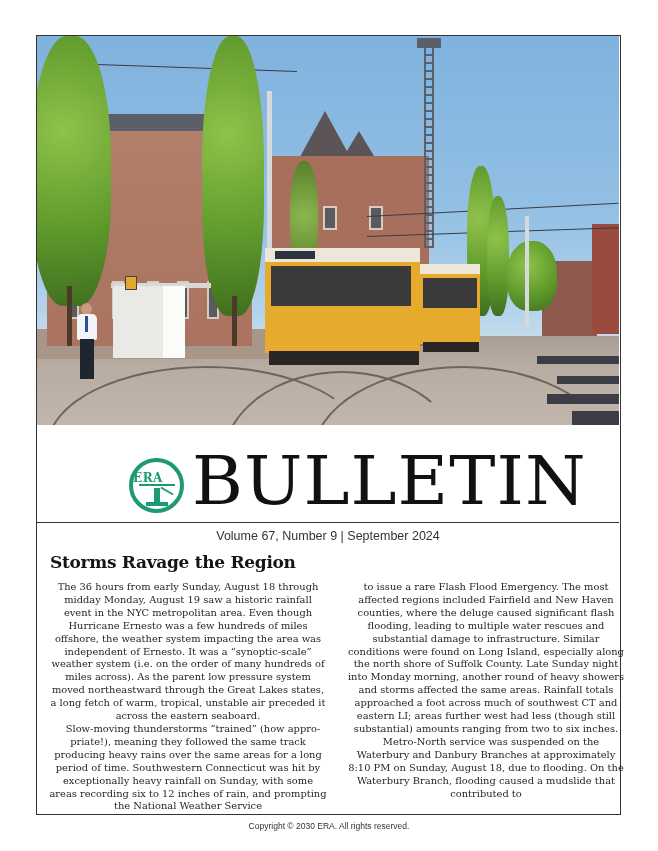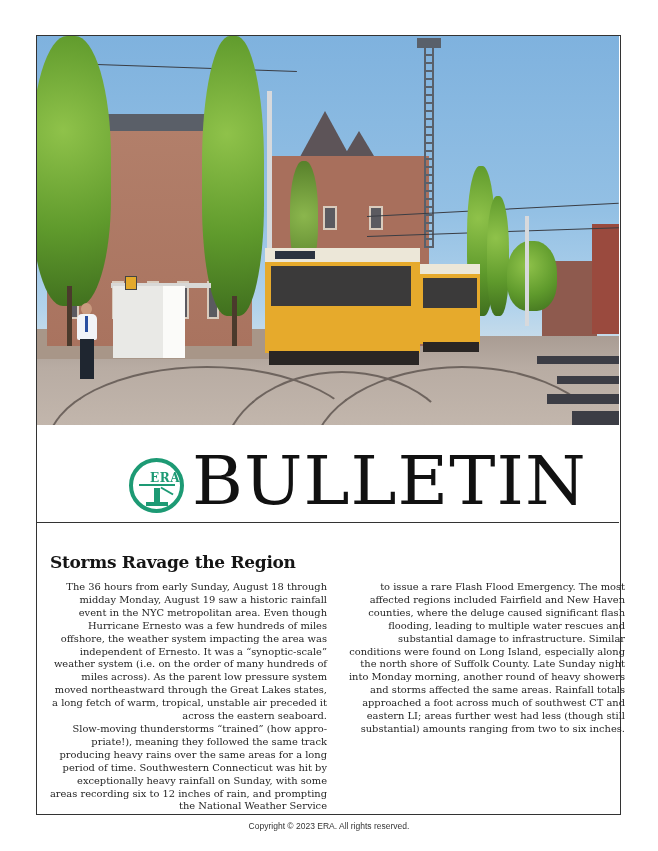--- a/index.html
+++ b/index.html
@@ -84,21 +84,21 @@
     
     .masthead {
       position: absolute; left: 0; top: 389px; width: 582px; height: 98px;
       border-bottom: 1.5px solid #333;
     }
     .logo {
       position: absolute; left: 92px; top: 33px; width: 55px; height: 55px;
       border-radius: 50%; border: 4px solid #1d9a74; background: #fff;
     }
     .logo-letters {
-      position: absolute; left: 0; top: 9px; width: 100%; text-align: right;
+      position: absolute; left: 0; top: 9px; width: 100%; text-align: left;
       font-family: "DejaVu Serif", serif; font-size: 12px; font-weight: bold; color: #1d9a74; letter-spacing: 0.5px;
     }
     .logo-rail { position: absolute; left: 21px; top: 26px; width: 6px; height: 16px; background: #1d9a74; }
     .logo-rail-base { position: absolute; left: 13px; top: 40px; width: 22px; height: 4px; background: #1d9a74; }
     .logo-bolt { position: absolute; left: 27px; top: 28px; width: 14px; height: 2px; background: #1d9a74; transform: rotate(30deg); }
     .logo-bar { position: absolute; left: 6px; top: 22px; width: 36px; height: 2px; background: #1d9a74; }
 
     .masthead-title {
       position: absolute; left: 155px; top: 22px;
       font-family: "DejaVu Serif", serif; font-weight: normal; font-size: 68px;
@@ -116,21 +116,21 @@
       position: absolute; left: 13px; top: 516px;
       font-family: "DejaVu Serif", serif; font-size: 17px; font-weight: bold; color: #151515;
       letter-spacing: -0.3px;
     }
     .column {
       position: absolute; top: 545px; width: 278px;
       font-family: "DejaVu Serif", serif; font-size: 9.9px; line-height: 12.9px; color: #262626;
     }
     .col-left { left: 12px; }
     .col-right { left: 310px; }
-    .column p { text-align: right; }
+    .column p { text-align: center; }
     .column p + p { text-indent: 10px; }
     .continued { font-style: italic; display: block; }
 
     
     .copyright {
       position: absolute; left: 0; top: 821px; width: 658px; text-align: center;
       font-family: "Liberation Sans", sans-serif; font-size: 8.5px; color: #333;
     }
   </style>
 </head>
@@ -210,26 +210,28 @@
     <div class="logo">
       <div class="logo-letters">ERA</div>
       <div class="logo-bar"></div>
       <div class="logo-rail"></div>
       <div class="logo-rail-base"></div>
       <div class="logo-bolt"></div>
     </div>
     <div class="masthead-title">BULLETIN</div>
   </div>
 
+  <div class="issue-line">Volume 67, Number 9 | September 2024</div>
 
   <h1 class="article-title">Storms Ravage the Region</h1>
 
   <div class="column col-left">
     <p>The 36 hours from early Sunday, August 18 through midday Monday, August 19 saw a historic rainfall event in the NYC metropolitan area. Even though Hurricane Ernesto was a few hundreds of miles offshore, the weather system impacting the area was independent of Ernesto. It was a “synoptic-scale” weather system (i.e. on the order of many hundreds of miles across). As the parent low pressure system moved northeastward through the Great Lakes states, a long fetch of warm, tropical, unstable air preceded it across the eastern seaboard.</p>
     <p>Slow-moving thunderstorms “trained” (how appro-priate!), meaning they followed the same track producing heavy rains over the same areas for a long period of time. Southwestern Connecticut was hit by exceptionally heavy rainfall on Sunday, with some areas recording six to 12 inches of rain, and prompting the National Weather Service</p>
   </div>
 
   <div class="column col-right">
     <p>to issue a rare Flash Flood Emergency. The most affected regions included Fairfield and New Haven counties, where the deluge caused significant flash flooding, leading to multiple water rescues and substantial damage to infrastructure. Similar conditions were found on Long Island, especially along the north shore of Suffolk County. Late Sunday night into Monday morning, another round of heavy showers and storms affected the same areas. Rainfall totals approached a foot across much of southwest CT and eastern LI; areas further west had less (though still substantial) amounts ranging from two to six inches.</p>
+    <p>Metro-North service was suspended on the Waterbury and Danbury Branches at approximately 8:10 PM on Sunday, August 18, due to flooding. On the Waterbury Branch, flooding caused a mudslide that contributed to</p>
   </div>
 </div>
 
-<div class="copyright">Copyright © 2023 ERA. All rights reserved.</div>
+<div class="copyright">Copyright © 2030 ERA. All rights reserved.</div>
 
 </body></html>

